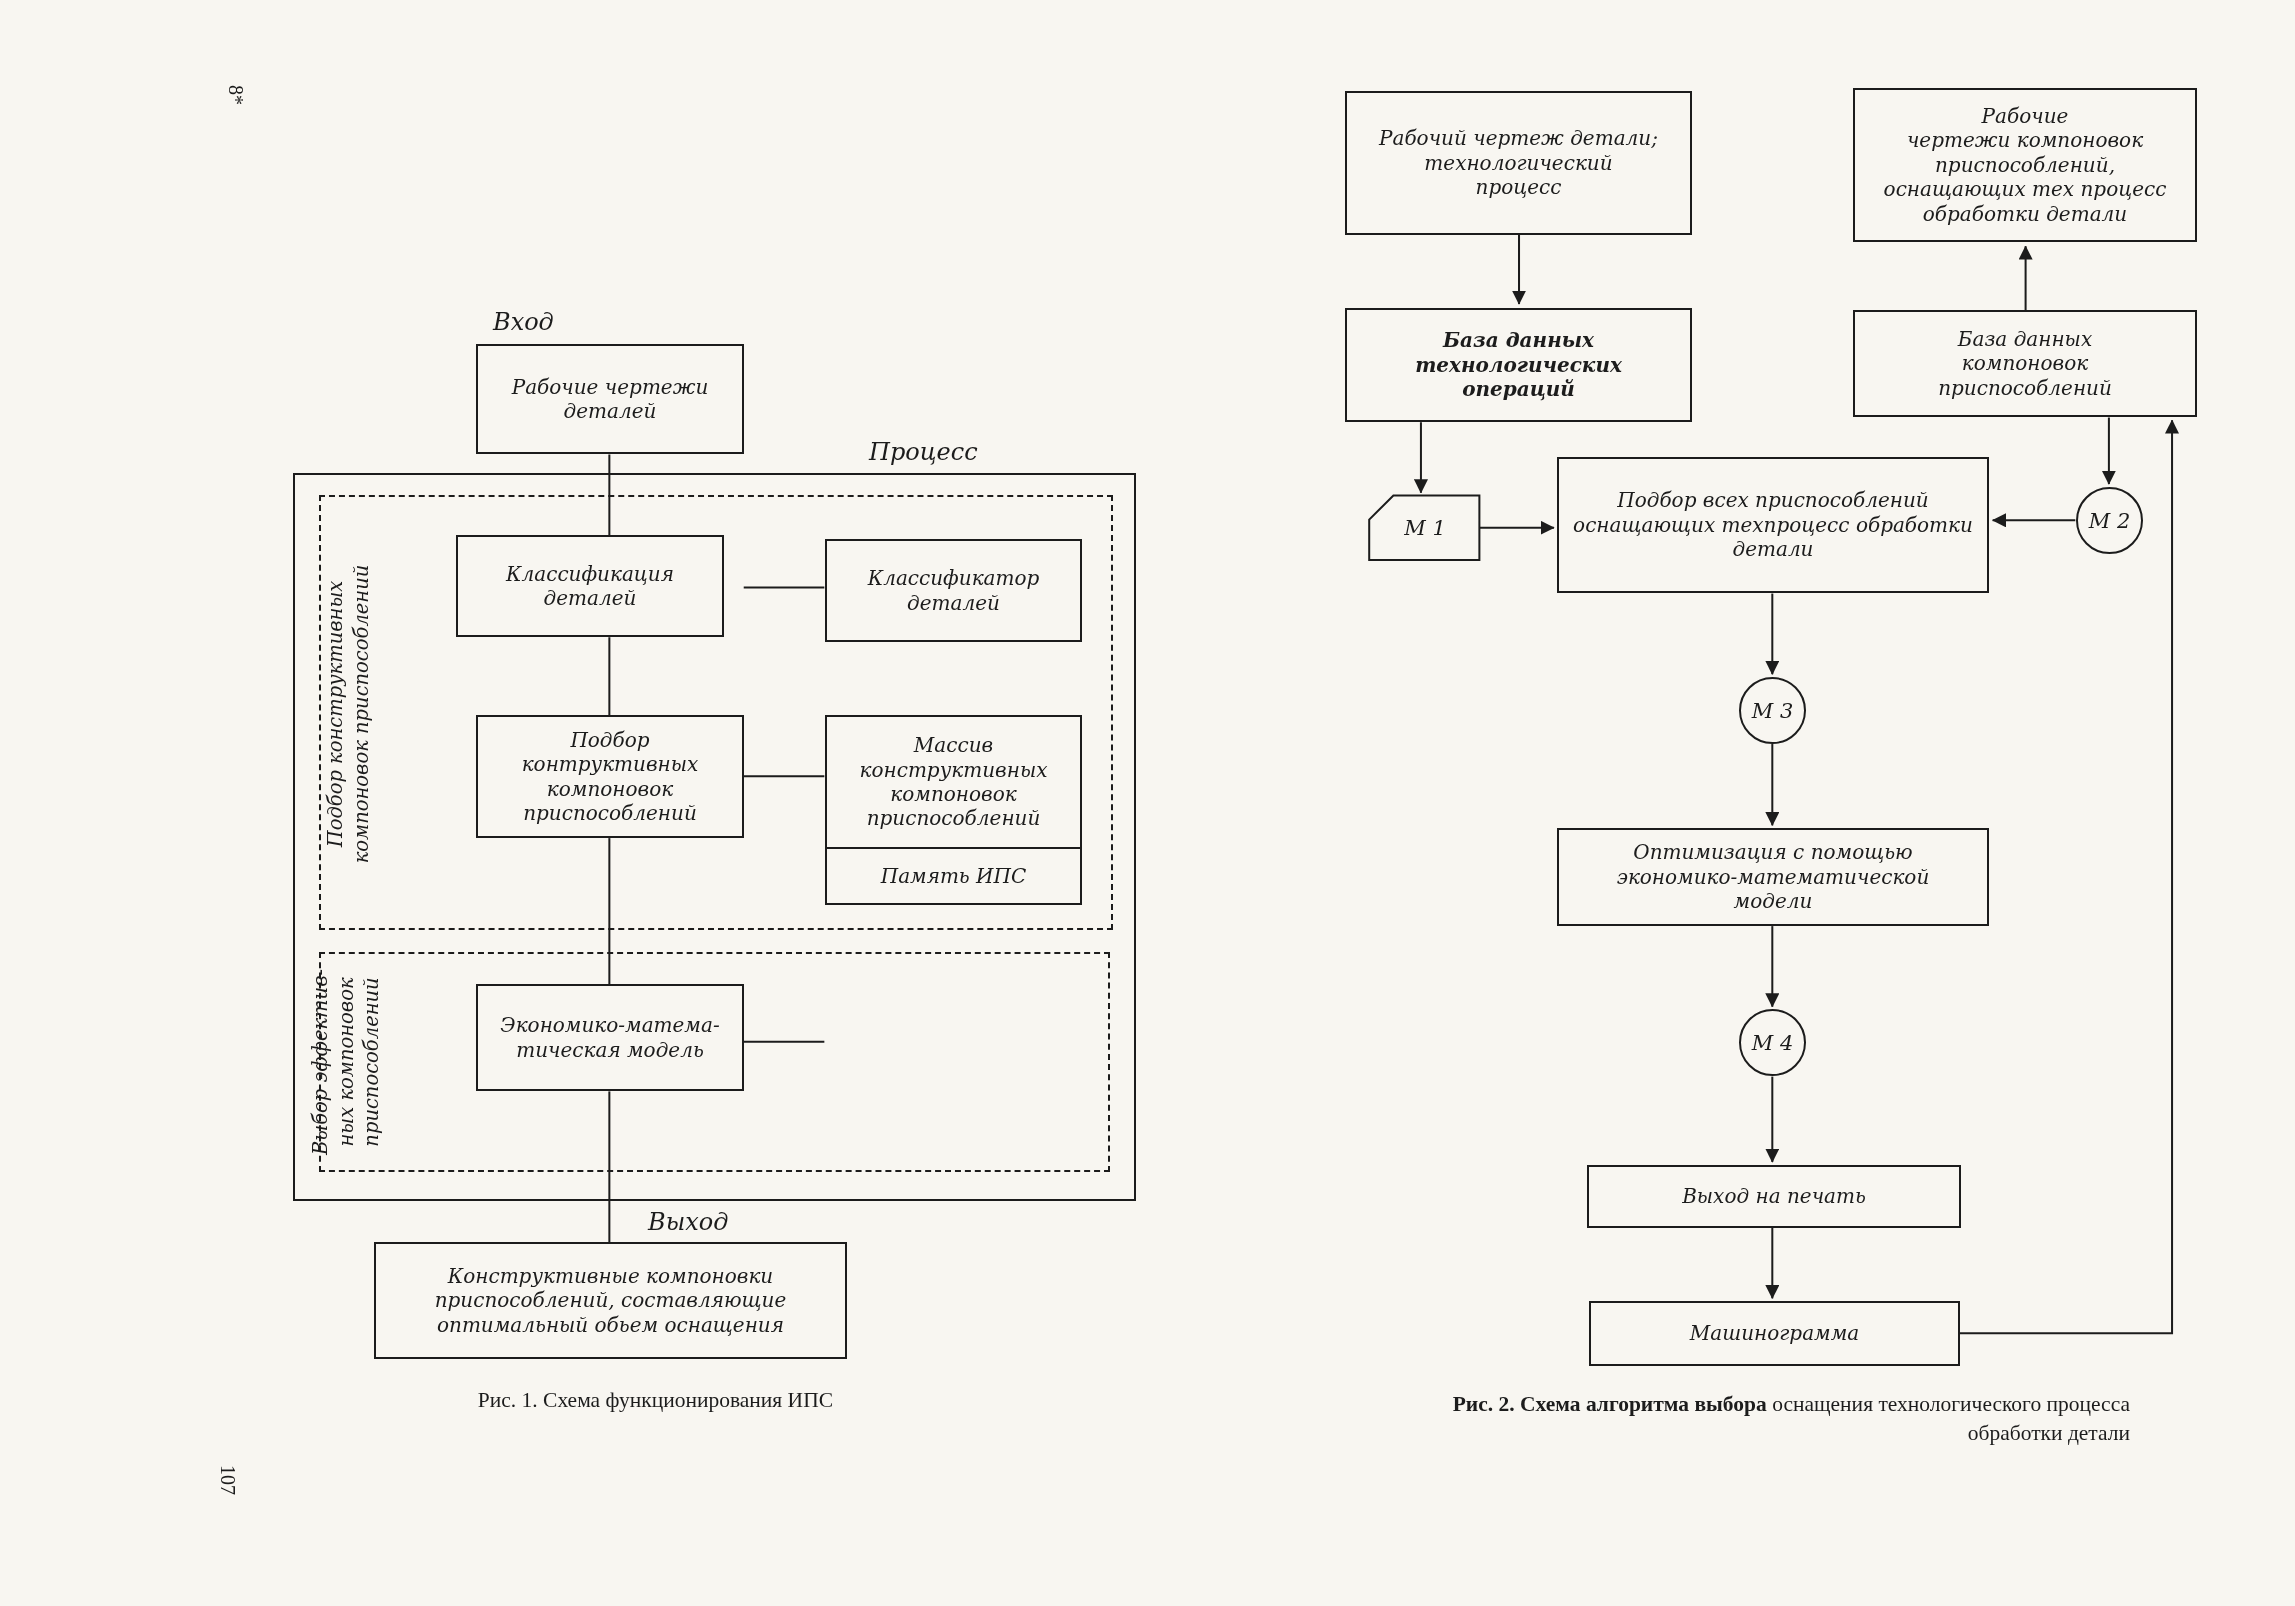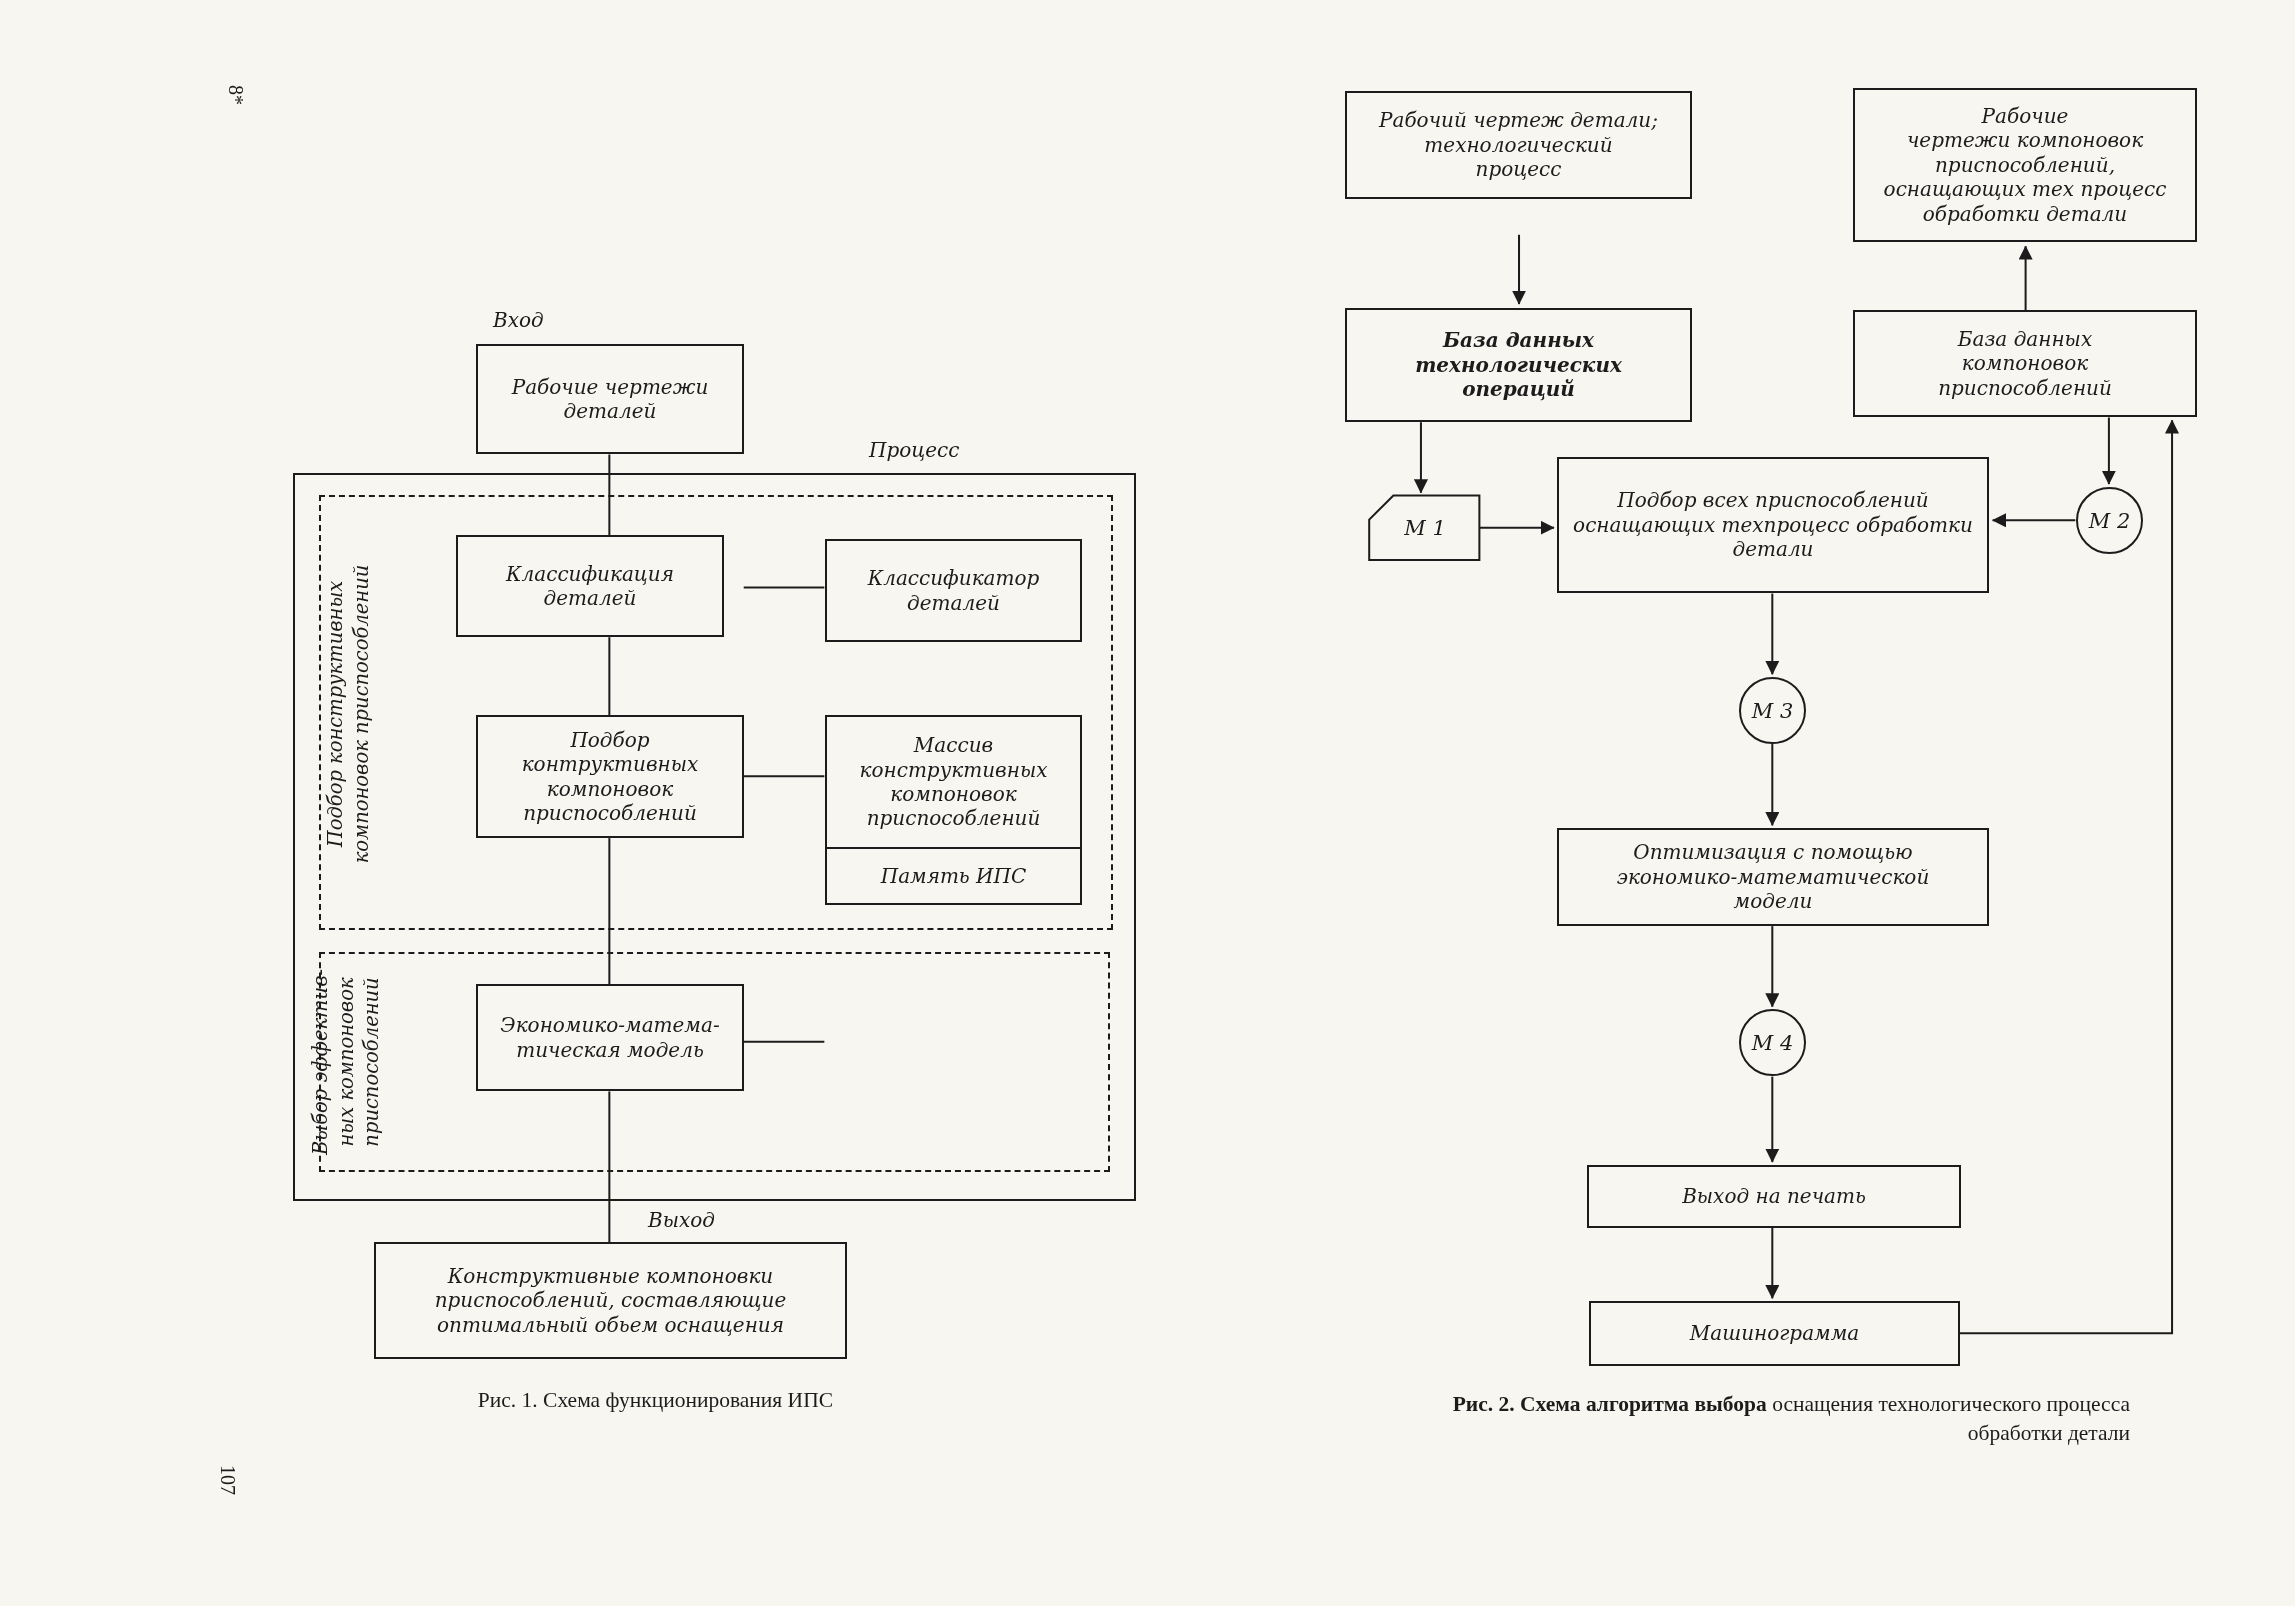--- a/index.html
+++ b/index.html
@@ -27,21 +27,21 @@
     font-size:20px;line-height:1.22;white-space:pre-line;
     padding:2.7px;
   }
   .split{flex-direction:column;padding:0;}
   .split .main{flex:1;width:100%;display:flex;align-items:center;justify-content:center;white-space:pre-line;}
   .split .sub{
     width:100%;height:56px;box-sizing:border-box;
     border-top:2px solid var(--ink,#1c1c1c);
     display:flex;align-items:center;justify-content:center;white-space:pre-line;
   }
-  .flabel{position:absolute;z-index:3;font-style:italic;font-size:20px;white-space:pre;}
+  .flabel{position:absolute;z-index:3;font-style:italic;font-size:24px;white-space:pre;}
   .rotlabel{
     position:absolute;z-index:3;font-style:italic;font-size:19.5px;line-height:1.32;
     text-align:center;white-space:pre;
     transform:translate(-50%,-50%) rotate(-90deg);
   }
   .node{
     position:absolute;z-index:3;width:67px;height:67px;box-sizing:border-box;
     border:2px solid var(--ink,#1c1c1c);border-radius:50%;
     background:var(--paper,#f8f6f1);
     display:flex;align-items:center;justify-content:center;
@@ -148,21 +148,21 @@
 
 
   <div class="flabel" style="left:648px;top:1208px;">Выход</div>
 
   <div class="fbox" style="left:374px;top:1242px;width:473px;height:117px;">Конструктивные компоновки
 приспособлений, составляющие
 оптимальный обьем оснащения</div>
 
   <div class="caption" style="left:295px;top:1386px;width:538px;">Рис. 1. Схема функционирования ИПС</div>
 
-  <div class="fbox" style="left:1345px;top:91px;width:347px;height:108px;">Рабочий чертеж детали;
+  <div class="fbox" style="left:1345px;top:91px;width:347px;height:144px;">Рабочий чертеж детали;
 технологический
 процесс</div>
 
   <div class="fbox" style="left:1853px;top:88px;width:344px;height:154px;">Рабочие
 чертежи компоновок
 приспособлений,
 оснащающих тех процесс
 обработки детали</div>
 
   <div class="fbox bolder" style="left:1345px;top:308px;width:347px;height:114px;">База данных

